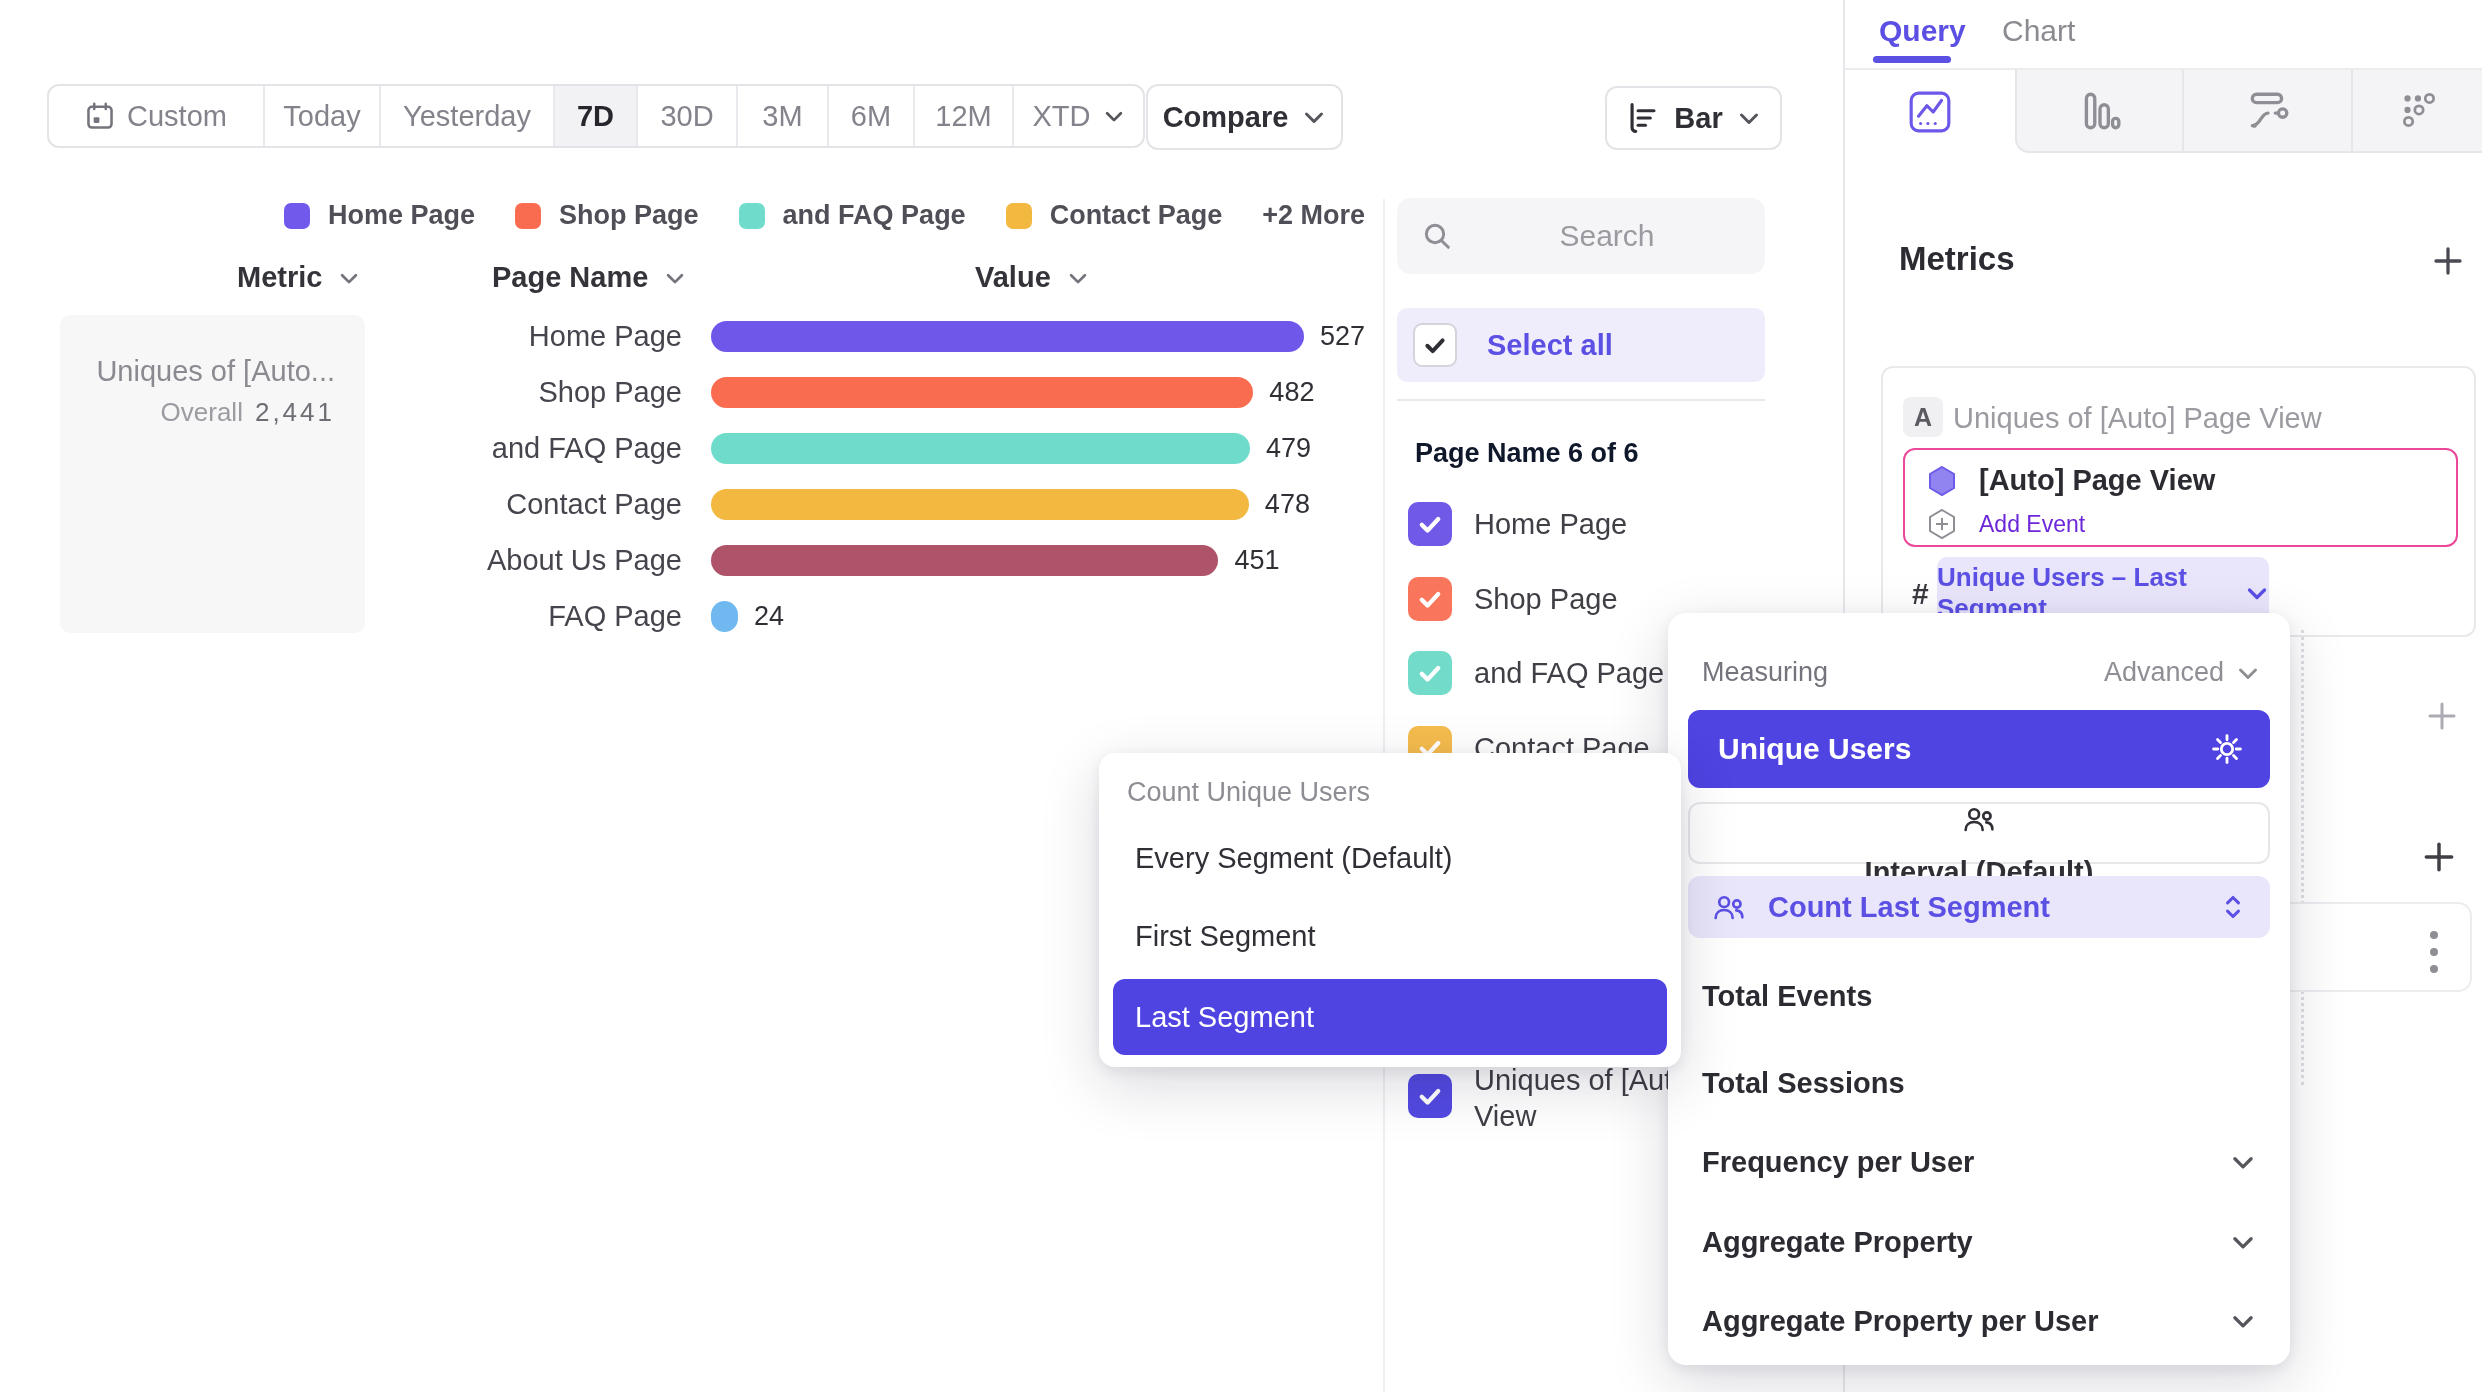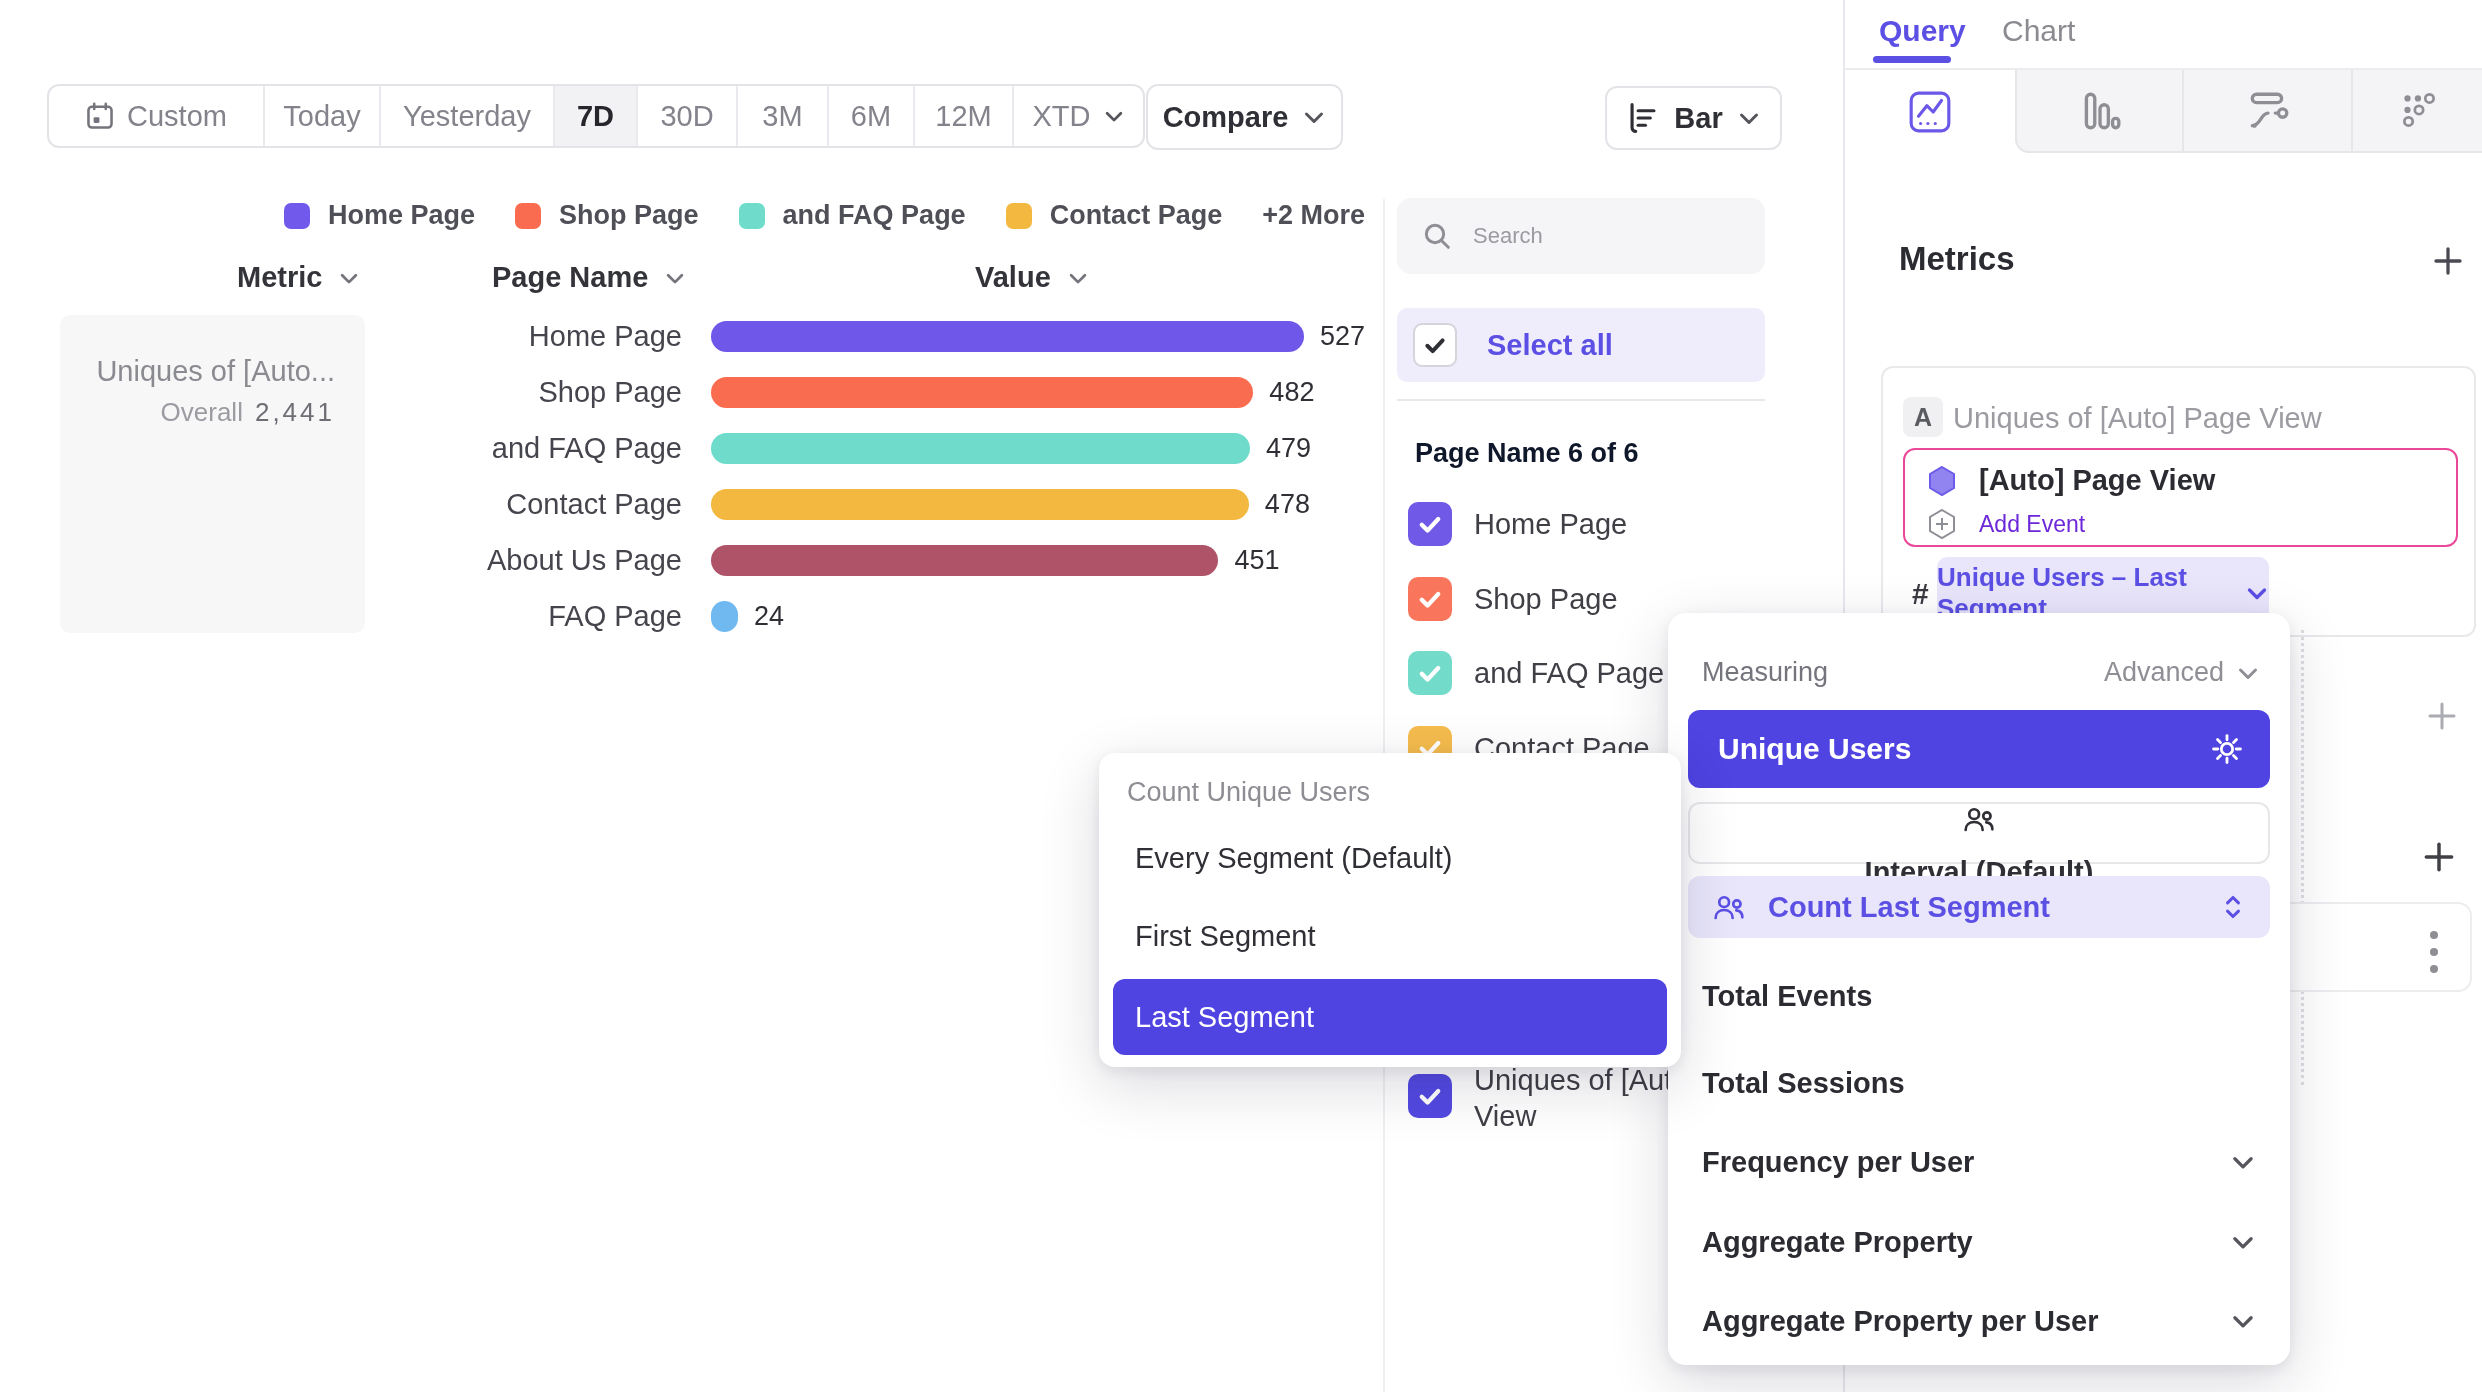--- a/index.html
+++ b/index.html
@@ -65,21 +65,21 @@
 
   .vdivider { left:1383px; top:199px; width:2px; height:1193px; background:#EFEFF2; }
 
   
   .search-box {
     left:1397px; top:198px; width:368px; height:76px; background:#F5F5F7;
     border-radius:14px; display:flex; align-items:center; gap:20px; padding:0 24px;
   }
   .search-box input {
     border:none; outline:none; background:transparent; width:100%;
-    font-family:inherit; font-size:22px; color:#c2410c;
+    font-family:inherit; font-size:30px; color:#c2410c;text-align:center;
   }
   .search-box input::placeholder { color:#9A9AA1; }
   .select-all {
     left:1397px; top:308px; width:368px; height:74px; background:#EFEDFC;
     border-radius:10px; display:flex; align-items:center; gap:30px; padding:0 16px; cursor:pointer;
   }
   .sa-box { width:44px; height:44px; background:#fff; border:2px solid #D4D4DB;
     border-radius:9px; display:flex; align-items:center; justify-content:center; }
   .select-all-label { font-size:29px; font-weight:700; color:#5B4FE4; }
   .filter-hr { left:1397px; top:399px; width:368px; height:2px; background:#E9E9ED; }

